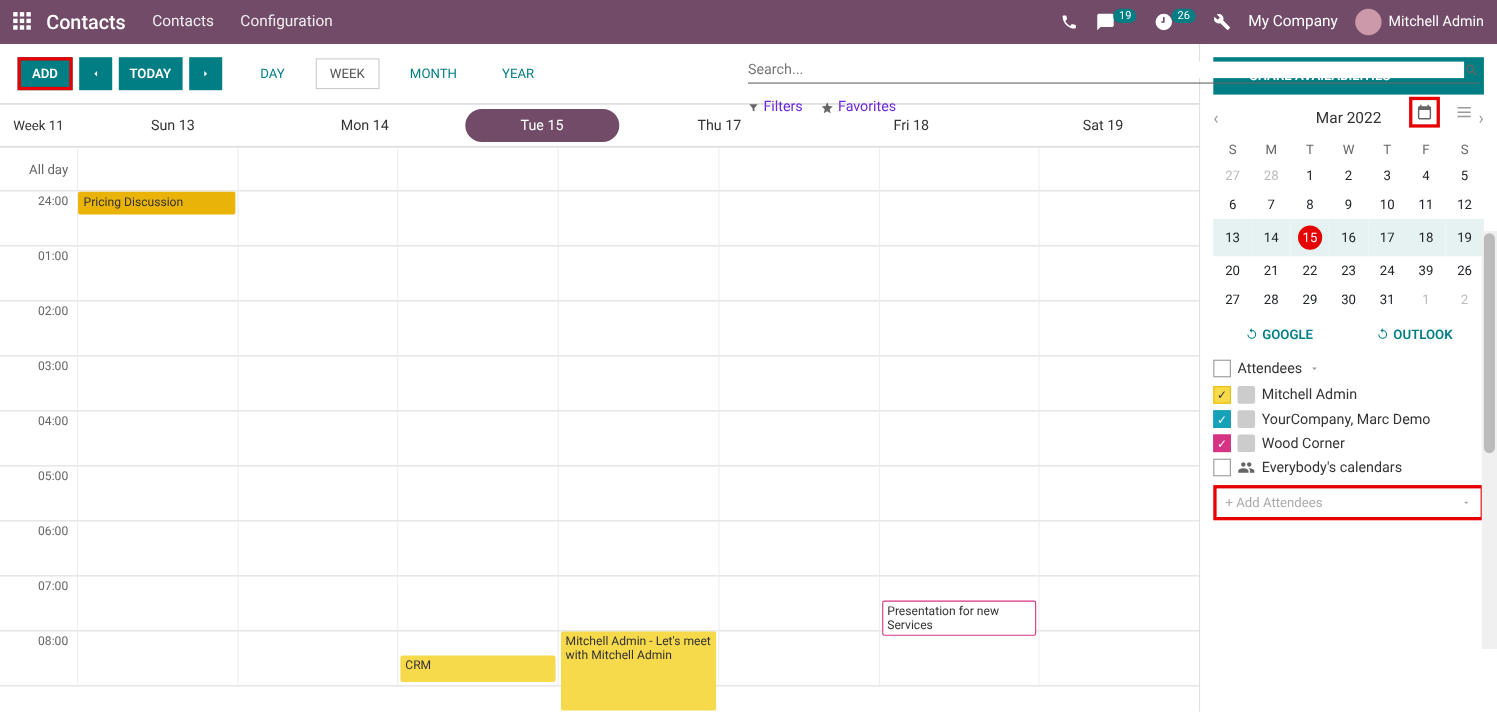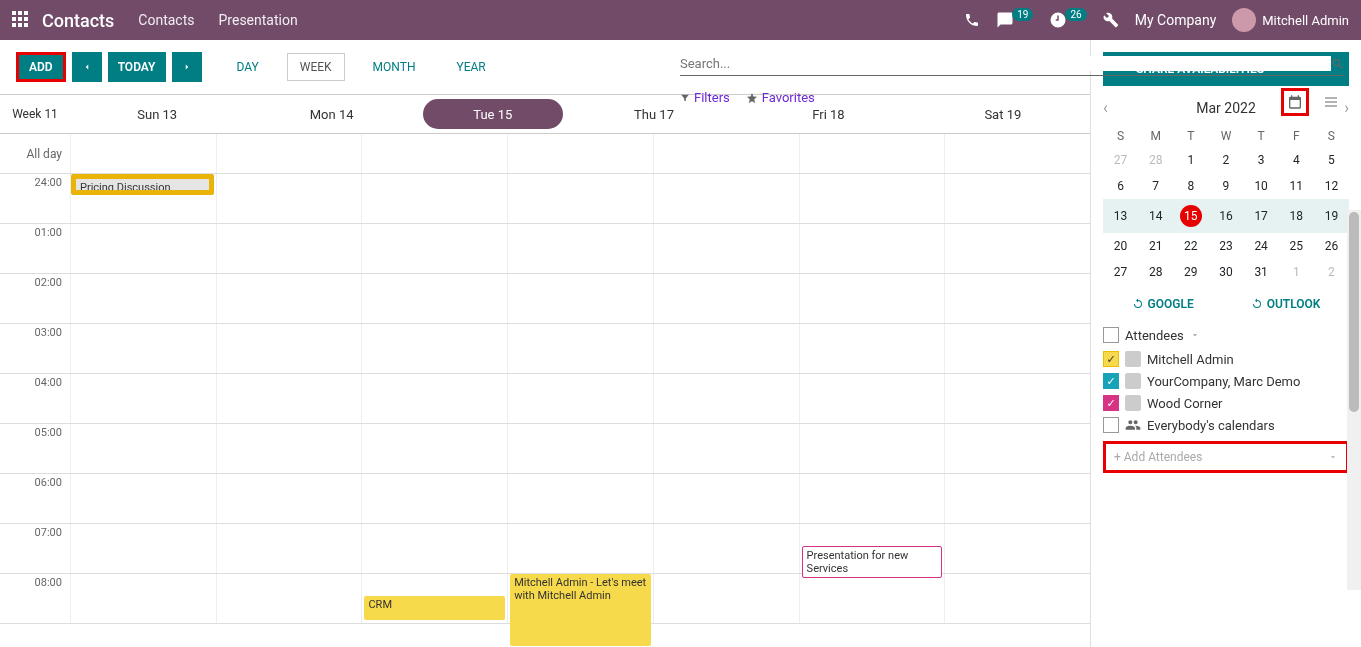--- a/index.html
+++ b/index.html
@@ -38,21 +38,21 @@
 .week-col.active { background: #714B67; color: #fff; border-radius: 20px; margin: 4px; flex: 0 0 140px; }
 .allday-row { display: flex; height: 40px; border-bottom: 1px solid #ddd; }
 .allday-row .label { flex: 0 0 70px; display: flex; align-items: center; justify-content: flex-end; padding-right: 8px; font-size: 12px; color: #666; }
 .allday-row .cell { flex: 1; border-left: 1px solid #eee; }
 .grid-scroll { flex: 1; overflow-y: auto; position: relative; }
 .grid { position: relative; }
 .time-row { display: flex; height: 50px; border-bottom: 1px solid #ddd; }
 .time-row .time-label { flex: 0 0 70px; font-size: 11px; color: #666; padding: 2px 8px 0 0; text-align: right; }
 .time-row .day-cell { flex: 1; border-left: 1px solid #eee; position: relative; }
 .event { position: absolute; font-size: 11px; padding: 2px 4px; border-radius: 2px; overflow: hidden; }
-.ev-yellow-border { border: 5px solid #eab308; background: #e5e5e5; color: #333; }
+.ev-yellow-border { border: 1px solid #eab308; background: #eab308; color: #333; }
 .ev-yellow { background: #f7d94c; color: #333; }
 .ev-pink-border { border: 1px solid #d63384; background: #fff; color: #333; }
 .scrollbar { position: absolute; right: 0; top: 210px; width: 14px; height: 380px; background: #f0f0f0; }
 .scrollbar-thumb { width: 10px; margin: 2px; height: 200px; background: #bbb; border-radius: 5px; }
 .sidebar { width: 270px; padding: 12px; overflow-y: auto; }
 .share-btn { background: #017E84; color: #fff; padding: 10px; font-size: 12px; font-weight: 600; display: flex; align-items: center; justify-content: center; gap: 40px; cursor: pointer; margin-bottom: 12px; }
 .minical-header { display: flex; align-items: center; justify-content: space-between; font-size: 14px; color: #333; margin-bottom: 8px; }
 .minical-header .nav { cursor: pointer; color: #999; font-size: 16px; }
 .minical { width: 100%; border-collapse: collapse; font-size: 12px; }
 .minical th { color: #666; font-weight: 400; padding: 4px; }
@@ -84,21 +84,21 @@
       <span></span>
       <span></span>
       <span></span>
       <span></span>
       <span></span>
       <span></span>
       <span></span>
     </div>
   <div class="brand">Contacts</div>
   <div class="navlink">Contacts</div>
-  <div class="navlink">Presentation</div>
+  <div class="navlink">Configuration</div>
   <div class="spacer"></div>
   <div class="right-item">
     <svg width="16" height="16" viewBox="0 0 24 24" fill="#fff">
         <path d="M6.6 10.8c1.4 2.8 3.8 5.1 6.6 6.6l2.2-2.2c.3-.3.7-.4 1-.2 1.1.4 2.4.6 3.6.6.6 0 1 .4 1 1v3.4c0 .6-.4 1-1 1C10.6 21 3 13.4 3 4c0-.6.4-1 1-1h3.4c.6 0 1 .4 1 1 0 1.2.2 2.5.6 3.6.1.3 0 .7-.2 1l-2.2 2.2z"></path>
       </svg>
   </div>
   <div class="right-item">
     <svg width="18" height="18" viewBox="0 0 24 24" fill="#fff">
         <path d="M20 2H4c-1.1 0-2 .9-2 2v18l4-4h14c1.1 0 2-.9 2-2V4c0-1.1-.9-2-2-2z"></path>
       </svg>
@@ -360,21 +360,21 @@
             <td>17</td>
             <td>18</td>
             <td>19</td>
           </tr>
           <tr>
             <td>20</td>
             <td>21</td>
             <td>22</td>
             <td>23</td>
             <td>24</td>
-            <td>25</td>
+            <td>39</td>
             <td>26</td>
           </tr>
           <tr>
             <td>27</td>
             <td>28</td>
             <td>29</td>
             <td>30</td>
             <td>31</td>
             <td class="other">1</td>
             <td class="other">2</td>

